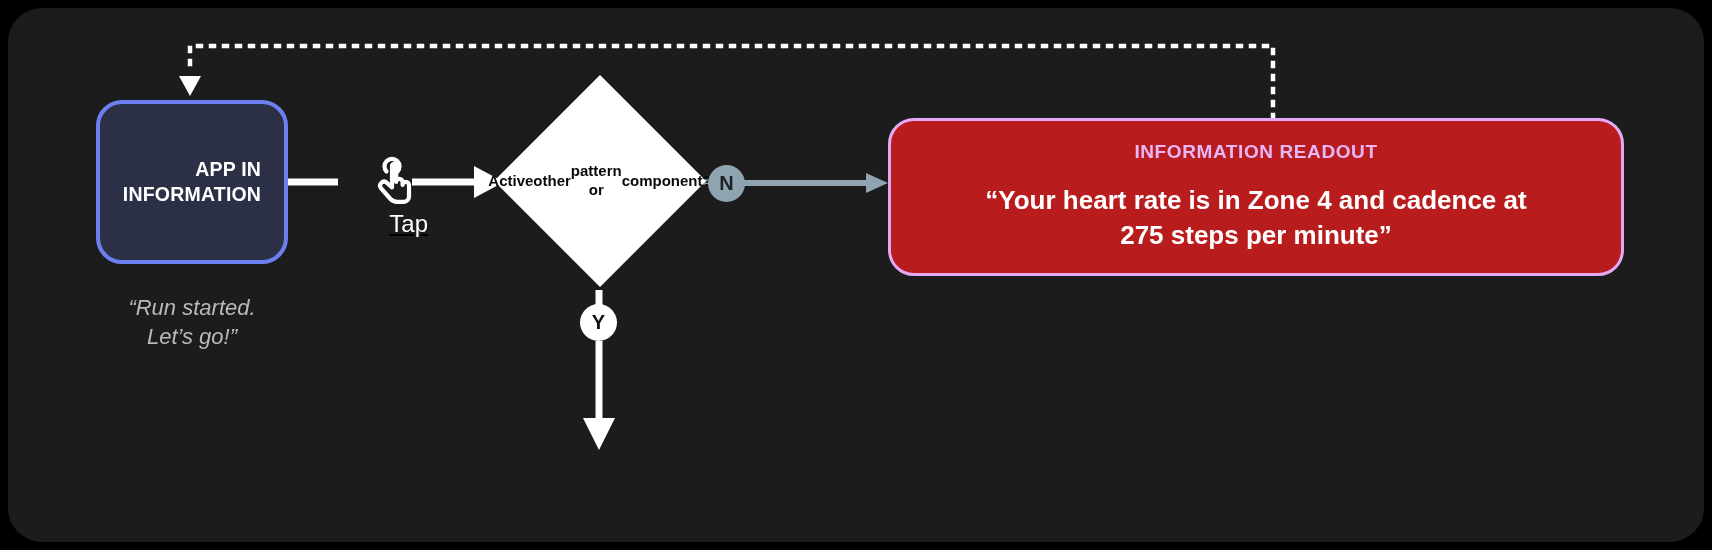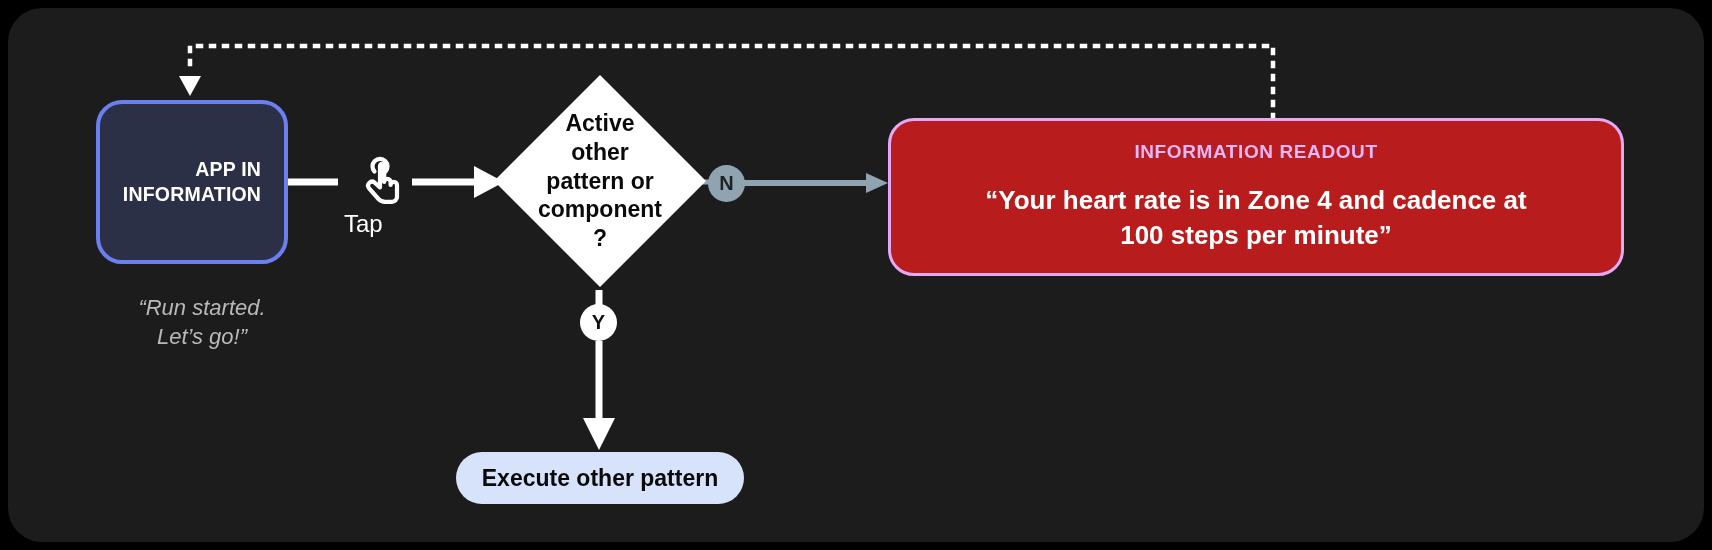--- a/index.html
+++ b/index.html
@@ -46,38 +46,39 @@
   .app-box-label {
     color: #ffffff;
     font-size: 19.5px;
     font-weight: bold;
     line-height: 1.28;
     text-align: right;
     letter-spacing: 0.2px;
   }
   .app-caption {
     position: absolute;
-    left: 80px;
+    left: 70px;
     top: 285px;
     width: 228px;
     text-align: center;
     color: #b9b9b9;
     font-size: 22px;
     font-style: italic;
     line-height: 1.33;
   }
 
   
   .tap-group {
     position: absolute;
-    left: 336px;
+    left: 348px;
     top: 146px;
     width: 72px;
     height: 100px;
-    text-align: left;
+    text-align: right;
+    text-decoration: underline;
   }
   .tap-icon {
     display: block;
     margin: 0 auto;
   }
   .tap-label {
     display: block;
     margin-top: 2px;
     color: #ffffff;
     font-size: 24px;
@@ -98,25 +99,25 @@
     width: 100%;
     height: 100%;
   }
   .diamond-text {
     position: absolute;
     left: 40px;
     top: 50px;
     width: 136px;
     height: 116px;
     display: flex;
-    flex-direction: column;
+    flex-direction: row;
     align-items: center;
     justify-content: center;
     color: #0a0a0a;
-    font-size: 23px;
+    font-size: 15px;
     font-weight: bold;
     line-height: 1.26;
     text-align: center;
   }
 
   
   .badge {
     position: absolute;
     border-radius: 50%;
     display: flex;
@@ -284,22 +285,19 @@
       <span>N</span>
     </div>
     <div class="badge badge-y">
       <span>Y</span>
     </div>
 
     <div class="readout">
       <div class="readout-title">INFORMATION READOUT</div>
       <div class="readout-body">
         <span>“Your heart rate is in Zone 4 and cadence at</span><br>
-        <span>100 steps per minute”</span>
+        <span>275 steps per minute”</span>
       </div>
     </div>
 
-    <div class="pill">
-      <span>Execute other pattern</span>
-    </div>
 
   </div>
 </div>
 
 </body></html>

